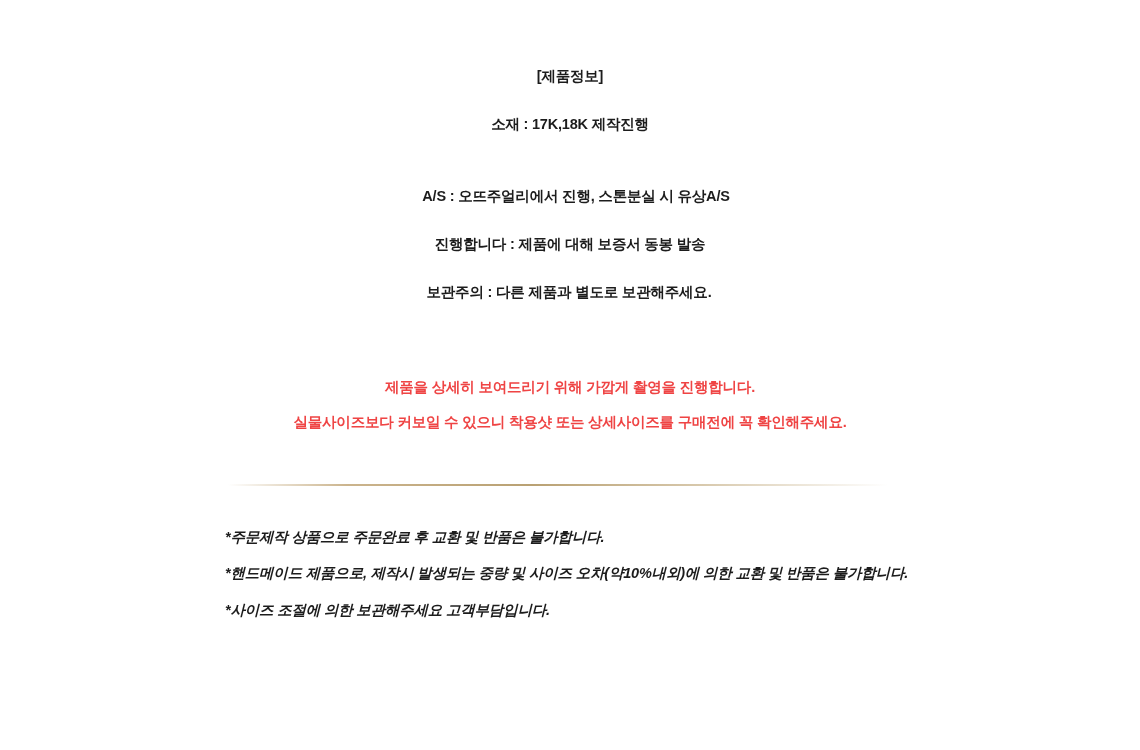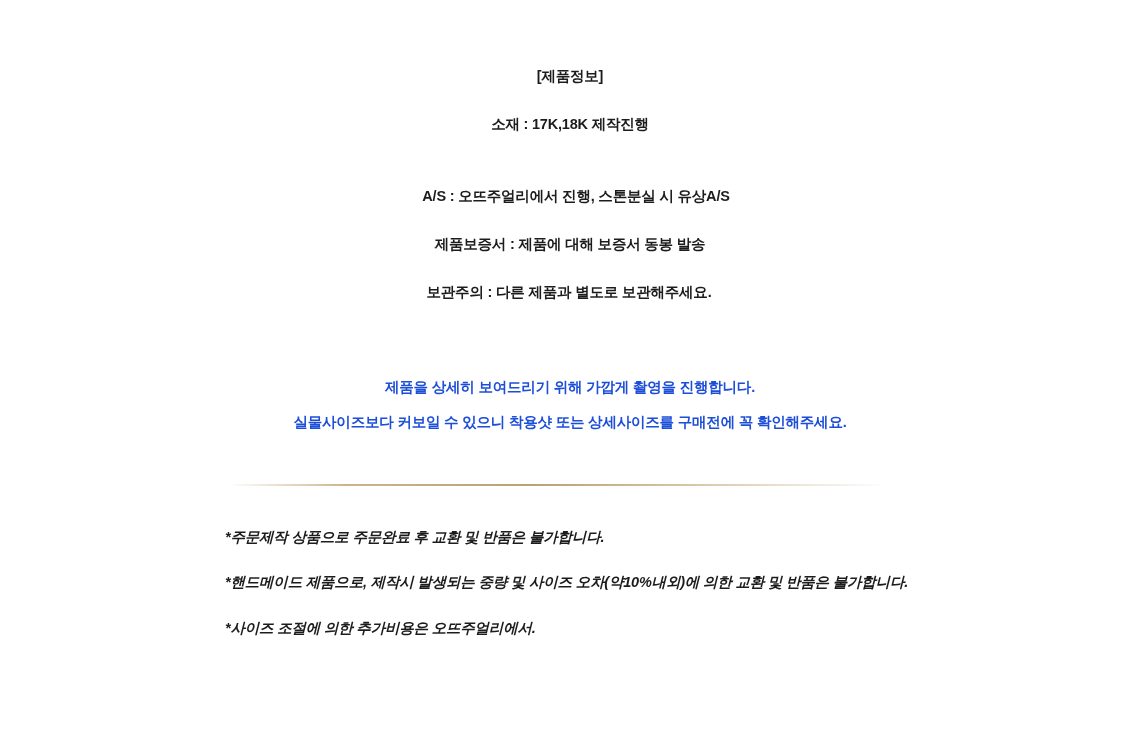--- a/index.html
+++ b/index.html
@@ -42,21 +42,21 @@
   .notice-block {
     position: absolute;
     left: 0;
     right: 0;
     top: 379px;
     text-align: center;
   }
   .notice-line {
     font-size: 14.5px;
     font-weight: 700;
-    color: #1d4ed8;
+    color: #ef4444;
     letter-spacing: -0.2px;
     line-height: 1.15;
   }
   .notice-line + .notice-line {
     margin-top: 18px;
   }
 
   
   .divider {
     position: absolute;
@@ -81,54 +81,54 @@
   }
   .disclaimer-line {
     font-size: 14.5px;
     font-weight: 700;
     color: #1c1c1c;
     letter-spacing: -0.2px;
     line-height: 1.2;
     font-style: italic;
   }
   .disclaimer-line + .disclaimer-line {
-    margin-top: 28px;
+    margin-top: 19px;
   }
 </style>
 </head>
 <body>
 
 <div class="page">
 
   <div class="info-block sp-title">
     <div class="info-line">[제품정보]</div>
   </div>
 
   <div class="info-block sp-material">
     <div class="info-line">소재 : 17K,18K 제작진행</div>
   </div>
 
   <div class="info-block sp-as">
     <div class="info-line">A/S : 오뜨주얼리에서 진행, 스톤분실 시 유상A/S</div>
   </div>
 
   <div class="info-block sp-warranty">
-    <div class="info-line">제품보증서 : 제품에 대해 보증서 동봉 발송</div>
+    <div class="info-line">진행합니다 : 제품에 대해 보증서 동봉 발송</div>
   </div>
 
   <div class="info-block sp-storage">
     <div class="info-line">보관주의 : 다른 제품과 별도로 보관해주세요.</div>
   </div>
 
   <div class="notice-block">
     <div class="notice-line">제품을 상세히 보여드리기 위해 가깝게 촬영을 진행합니다.</div>
     <div class="notice-line">실물사이즈보다 커보일 수 있으니 착용샷 또는 상세사이즈를 구매전에 꼭 확인해주세요.</div>
   </div>
 
   <div class="divider"></div>
 
   <div class="disclaimers">
     <div class="disclaimer-line">*주문제작 상품으로 주문완료 후 교환 및 반품은 불가합니다.</div>
     <div class="disclaimer-line">*핸드메이드 제품으로, 제작시 발생되는 중량 및 사이즈 오차(약10%내외)에 의한 교환 및 반품은 불가합니다.</div>
-    <div class="disclaimer-line">*사이즈 조절에 의한 추가비용은 오뜨주얼리에서.</div>
+    <div class="disclaimer-line">*사이즈 조절에 의한 보관해주세요 고객부담입니다.</div>
   </div>
 
 </div>
 
 </body></html>

